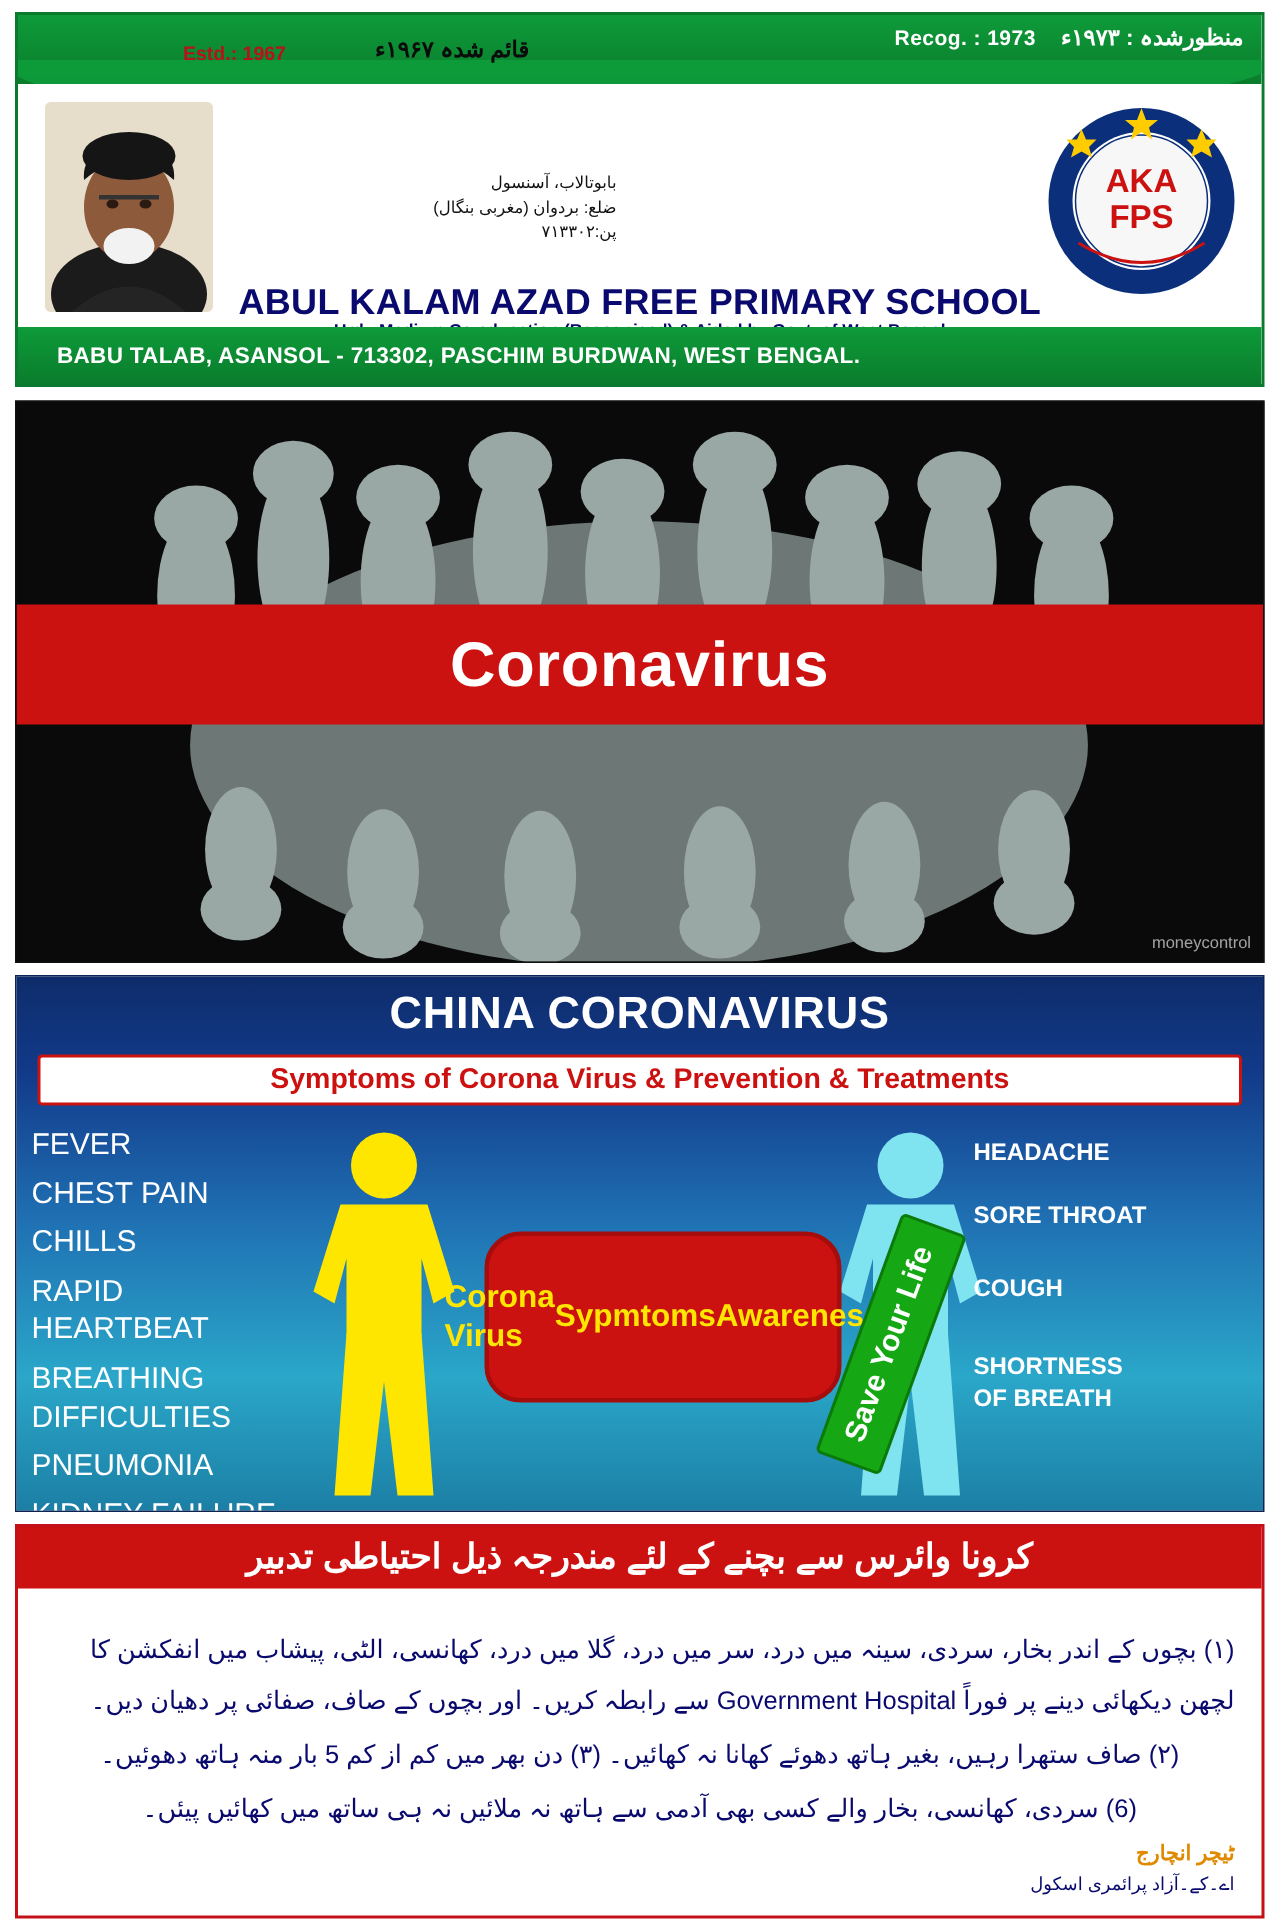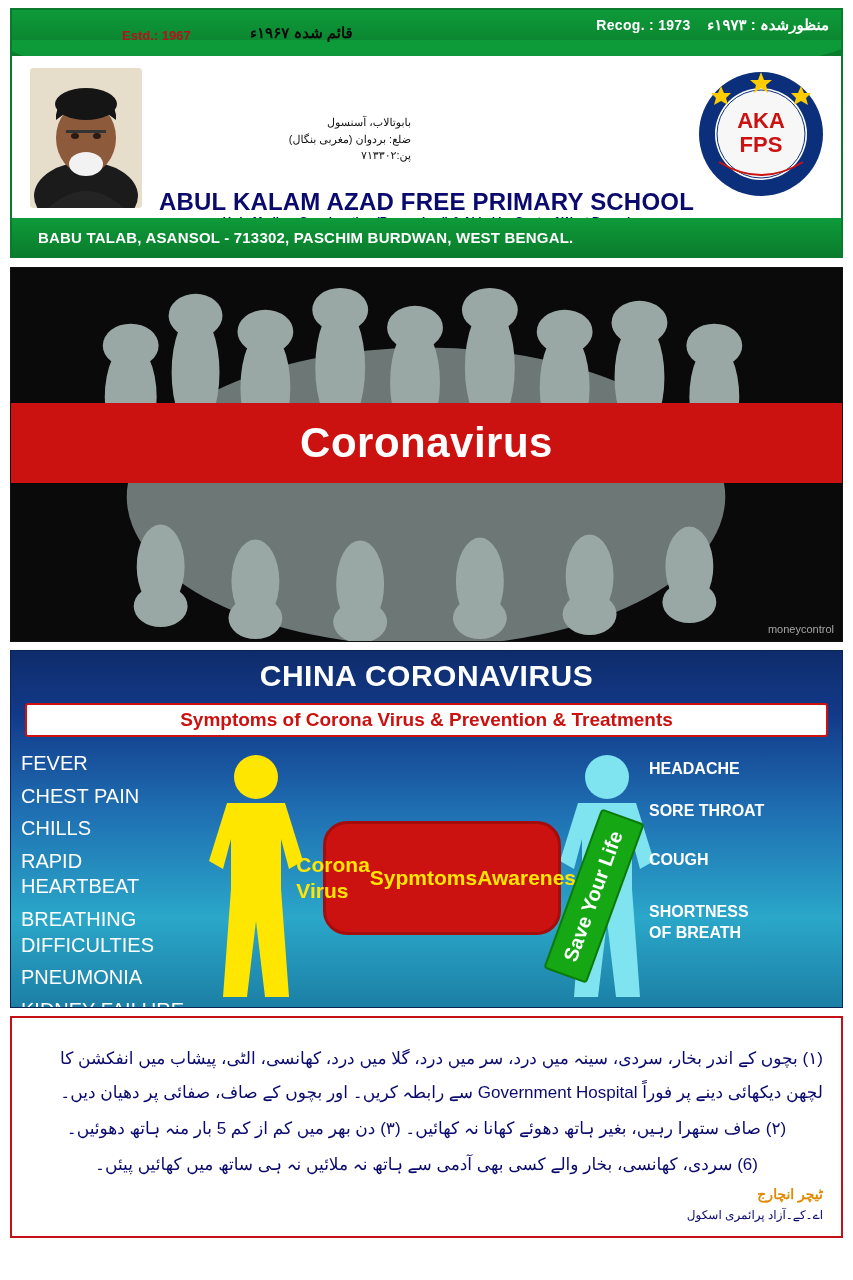--- a/index.html
+++ b/index.html
@@ -469,20 +469,21 @@
       <div>Sypmtoms</div>
       <div>Awareness</div>
     </div>
 
     <div class="save-ribbon">
       <span>Save Your Life</span>
     </div>
   </div>
 
   <div class="advisory">
+    <div class="adv-title">کرونا وائرس سے بچنے کے لئے مندرجہ ذیل احتیاطی تدبیر</div>
     <div class="adv-body">
       <p>(۱) بچوں کے اندر بخار، سردی، سینہ میں درد، سر میں درد، گلا میں درد، کھانسی، الٹی، پیشاب میں انفکشن کا لچھن دیکھائی دینے پر فوراً Government Hospital سے رابطہ کریں۔ اور بچوں کے صاف، صفائی پر دھیان دیں۔</p>
       <p class="adv-line-2">(۲) صاف ستھرا رہیں، بغیر ہاتھ دھوئے کھانا نہ کھائیں۔   (۳) دن بھر میں کم از کم 5 بار منہ ہاتھ دھوئیں۔</p>
       <p class="adv-line-3">(6) سردی، کھانسی، بخار والے کسی بھی آدمی سے ہاتھ نہ ملائیں نہ ہی ساتھ میں کھائیں پیئں۔</p>
     </div>
     <div class="adv-sign">
       <div class="sign-incharge">ٹیچر انچارج</div>
       <div class="sign-school">اے۔کے۔آزاد پرائمری اسکول</div>
     </div>
   </div>

